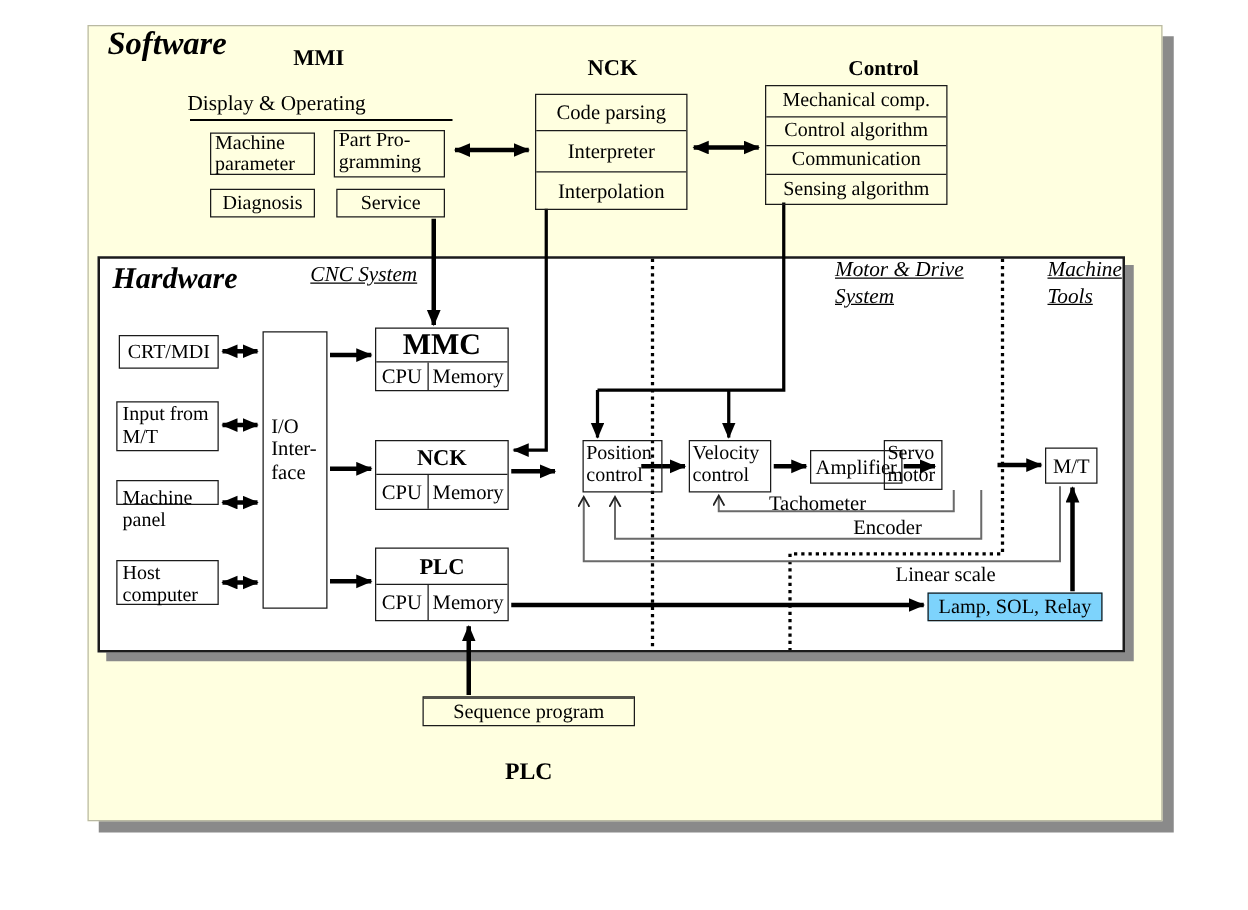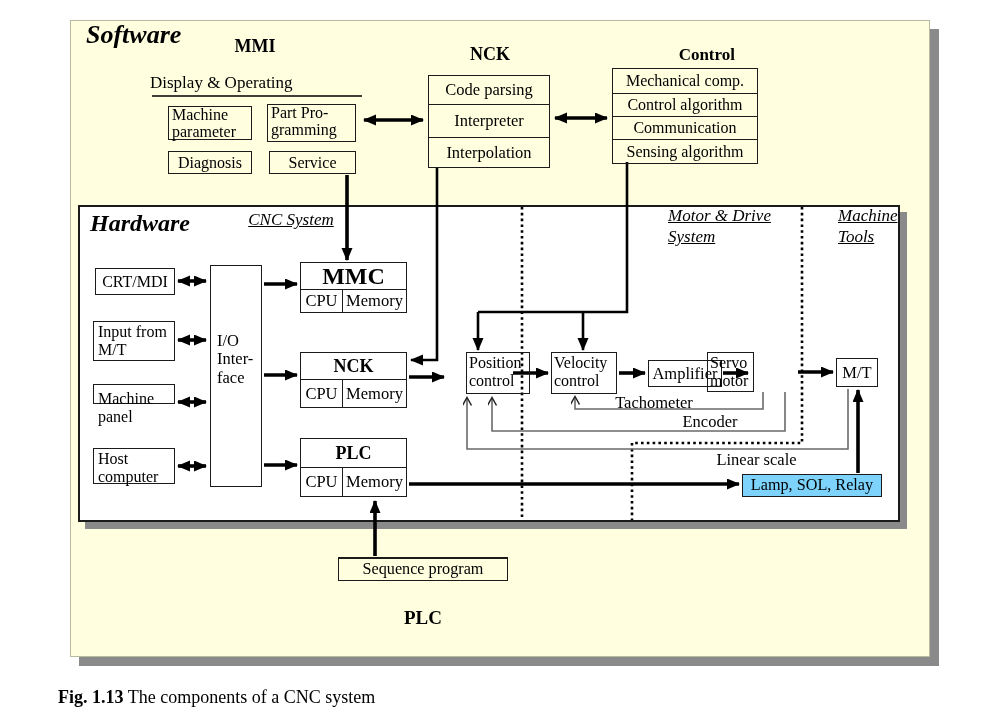--- a/index.html
+++ b/index.html
@@ -147,19 +147,14 @@
   <div class="lbl" style="left:668px;top:412px;width:84px;text-align:center;font-size:16.5px;">Encoder</div>
   <div class="lbl" style="left:708px;top:450px;width:97px;text-align:center;font-size:16.5px;">Linear scale</div>
 
   <div class="bx boxz ctr" style="left:742px;top:474px;width:140px;height:23px;font-size:16.2px;background:#7dd3fc;">Lamp, SOL, Relay</div>
 
   <div class="bx boxz rows" style="left:338px;top:557px;width:170px;background:#FFFFE0;">
     <div class="ctr" style="height:22px;font-size:16.2px;border-top:1.6px solid #1b1b1b;text-align:center;">Sequence program</div>
   </div>
   <div class="lbl" style="left:390px;top:607px;width:66px;text-align:center;font-weight:bold;font-size:19px;">PLC</div>
 
-  <div class="lbl" style="left:58px;top:687px;font-size:18px;">
-    <span style="font-weight:bold;">Fig. 1.13</span>
-    <span> </span>
-    <span>The components of a CNC system</span>
-  </div>
 
 </div>
 
 </body></html>

